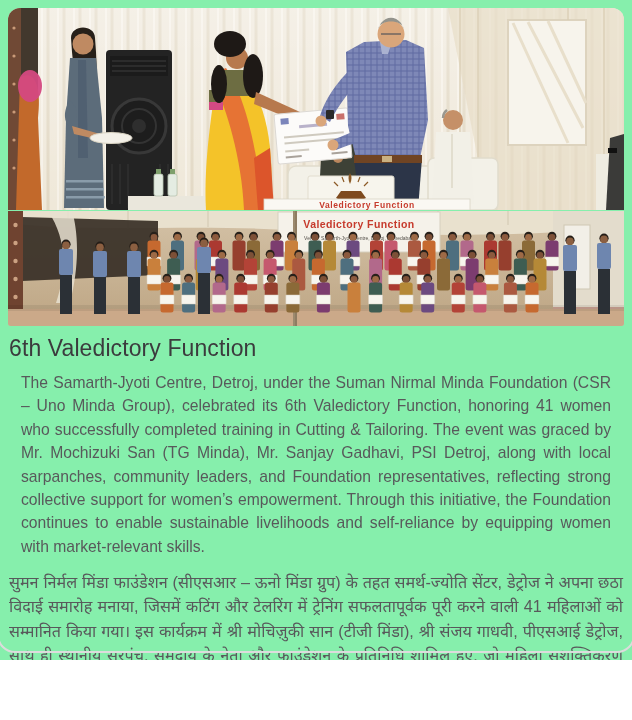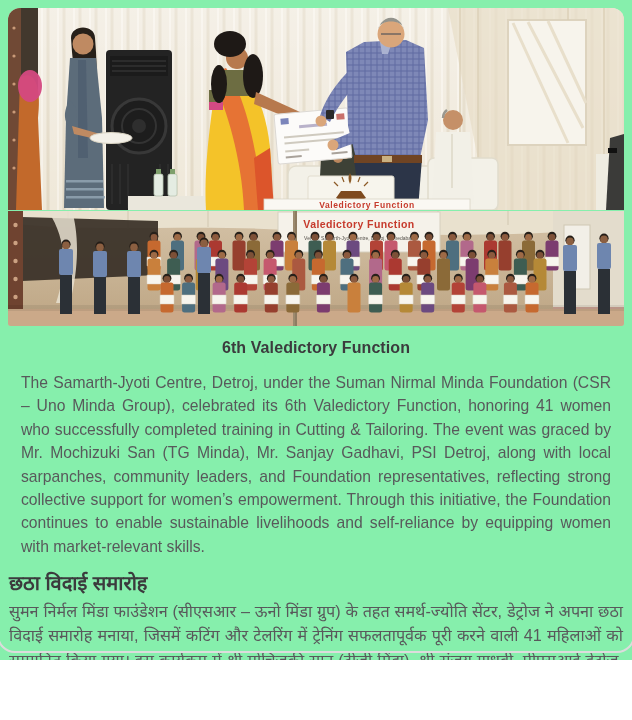--- a/index.html
+++ b/index.html
@@ -4,21 +4,21 @@
 <style>
   html,body{margin:0;padding:0;background:#ffffff;}
   body{width:632px;height:720px;font-family:"Liberation Sans","DejaVu Sans",sans-serif;-webkit-font-smoothing:antialiased;}
   .page{position:relative;width:632px;height:660px;overflow:hidden;background:#86efac;}
   .card-border{position:absolute;left:-3px;right:-3px;top:-16px;bottom:7px;border:2px solid #dcdcdc;border-radius:18px;pointer-events:none;z-index:5;}
   figure{margin:0;display:block;}
   .photo-top{margin:8px 8px 0 8px;height:202px;border-radius:12px 12px 0 0;overflow:hidden;background:#efe8da;}
   .photo-group{margin:1px 8px 0 8px;height:115px;border-radius:0 0 3px 3px;overflow:hidden;background:#cdbba1;}
   .photo-top svg,.photo-group svg{display:block;width:100%;height:100%;filter:blur(.45px) saturate(1.04);}
   .text{padding:5px 9px 0 9px;}
-  .text h1{font-size:16px;line-height:22px;color:#3b3b3d;margin:6px 0 5px 0;font-weight:bold;letter-spacing:.1px;text-align:center;}
+  .text h1{font-size:23px;line-height:22px;color:#3b3b3d;margin:6px 0 5px 0;font-weight:normal;letter-spacing:.1px;}
   .text h2{font-size:20px;line-height:26px;color:#3b3b3d;margin:6px 0 3px 0;font-weight:bold;}
   p.en{font-size:15.7px;line-height:23.4px;color:#58595b;text-align:justify;margin:12px;}
   p.hi{font-size:16.2px;line-height:24.2px;color:#58595b;text-align:justify;margin:0;}
 </style>
 </head>
 <body>
 
 <div class="page">
   <div class="card-border"></div>
 
@@ -418,16 +418,15 @@
           <circle cx="596" cy="28.4" r="3.8" fill="#8a5f42"></circle>
           <rect x="589" y="32" width="14" height="26" rx="2" fill="#6f86ad"></rect>
           <rect x="590" y="58" width="12" height="45" fill="#2b3036"></rect>
         </g>
     </svg>
   </figure>
 
   <section class="text">
     <h1>6th Valedictory Function</h1>
     <p class="en">The Samarth-Jyoti Centre, Detroj, under the Suman Nirmal Minda Foundation (CSR – Uno Minda Group), celebrated its 6th Valedictory Function, honoring 41 women who successfully completed training in Cutting &amp; Tailoring. The event was graced by Mr. Mochizuki San (TG Minda), Mr. Sanjay Gadhavi, PSI Detroj, along with local sarpanches, community leaders, and Foundation representatives, reflecting strong collective support for women’s empowerment. Through this initiative, the Foundation continues to enable sustainable livelihoods and self-reliance by equipping women with market-relevant skills.</p>
-    <h2>छठा विदाई समारोह</h2>
     <p class="hi">सुमन निर्मल मिंडा फाउंडेशन (सीएसआर – ऊनो मिंडा ग्रुप) के तहत समर्थ-ज्योति सेंटर, डेट्रोज ने अपना छठा विदाई समारोह मनाया, जिसमें कटिंग और टेलरिंग में ट्रेनिंग सफलतापूर्वक पूरी करने वाली 41 महिलाओं को सम्मानित किया गया। इस कार्यक्रम में श्री मोचिज़ुकी सान (टीजी मिंडा), श्री संजय गाधवी, पीएसआई डेट्रोज, साथ ही स्थानीय सरपंच, समुदाय के नेता और फाउंडेशन के प्रतिनिधि शामिल हुए, जो महिला सशक्तिकरण के लिए मजबूत सामूहिक समर्थन को दर्शाता है। इस पहल के माध्यम से, फाउंडेशन महिलाओं को बाज़ार के हिसाब से ज़रूरी स्किल्स देकर उन्हें स्थायी आजीविका और आत्मनिर्भरता हासिल करने में मदद कर रहा है।</p>
   </section>
 </div>
 
 </body></html>

